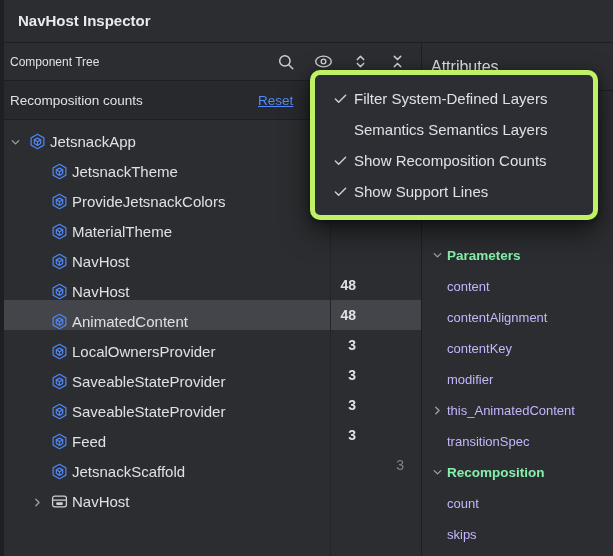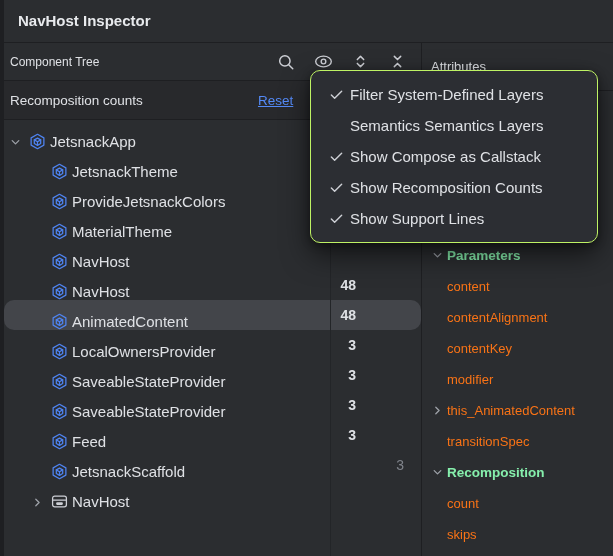--- a/index.html
+++ b/index.html
@@ -26,40 +26,40 @@
             color:#ced0d6;cursor:pointer;}
 
   .banner{position:absolute;left:4px;top:81px;width:417px;height:38px;display:flex;
           align-items:center;padding-left:6px;box-sizing:border-box;font-size:13.5px;
           color:#dfe1e5;background:#28292c;}
   .reset-link{position:absolute;left:254px;color:#548af7;text-decoration:underline;
               font-size:13.5px;cursor:pointer;}
 
   .tree-rows{position:absolute;left:4px;top:120px;width:417px;}
   .tree-row{height:30px;display:flex;align-items:flex-end;position:relative;font-size:15px;color:#dfe1e5;}
-  .tree-row.selected{background:#43454a;border-radius:10px;}
+  .tree-row.selected{background:#43454a;}
   .t-slot{width:22px;display:flex;align-items:center;justify-content:center;color:#9da1a8;flex:none;}
   .t-icon{width:22px;display:flex;align-items:center;justify-content:center;flex:none;}
   .t-icon.compose{color:#4e83f0;}
   .t-icon.scaffold{color:#ced0d6;}
   .t-label{margin-left:2px;white-space:nowrap;}
   .count{position:absolute;top:0;height:30px;line-height:30px;font-size:14px;text-align:right;}
   .c1{left:322px;width:30px;font-weight:600;color:#dfe1e5;}
   .c2{left:358px;width:42px;font-weight:400;color:#7f838a;}
 
   .attr-header{position:absolute;left:422px;top:43px;width:191px;height:47px;display:flex;
-               align-items:center;padding-left:9px;box-sizing:border-box;font-size:13px;color:#dfe1e5;}
+               align-items:center;padding-left:9px;box-sizing:border-box;font-size:16px;color:#dfe1e5;}
   .attr-rows{position:absolute;left:422px;top:240px;width:191px;}
   .attr-row{height:31px;display:flex;align-items:center;padding-left:6px;box-sizing:border-box;
-            font-size:13px;color:#f97316;cursor:default;}
+            font-size:13px;color:#c4b5fd;cursor:default;}
   .attr-row .a-slot{width:19px;display:flex;align-items:center;justify-content:center;color:#9da1a8;flex:none;}
   .attr-row.section{font-weight:700;color:#86efac;font-size:13.5px;}
 
   .popup{position:absolute;left:310px;top:70px;width:288px;box-sizing:border-box;
-         background:#2c2e33;border:1px solid #bef264;border-radius:10px;padding:8px 0;
+         background:#2c2e33;border:5px solid #bef264;border-radius:10px;padding:8px 0;
          box-shadow:0 12px 28px rgba(0,0,0,.55),0 2px 8px rgba(0,0,0,.4);z-index:50;}
   .menu-item{height:31px;display:flex;align-items:center;padding-left:12px;font-size:15px;
              color:#dfe1e5;cursor:pointer;}
   .mi-check{width:27px;display:flex;align-items:center;justify-content:center;color:#ced0d6;flex:none;}
   svg{display:block;}
 </style>
 </head>
 <body>
 
 <div class="stage">
@@ -353,33 +353,25 @@
       <div class="menu-item">
         <span class="mi-check"></span>
         <span>Semantics Semantics Layers</span>
       </div>
       <div class="menu-item">
         <span class="mi-check">
           <svg width="15" height="15" viewBox="0 0 16 16" fill="none" stroke="currentColor" stroke-linecap="round" stroke-linejoin="round" stroke-width="1.5">
             <polyline points="2.5,8.5 6,12 13.5,4.5"></polyline>
           </svg>
         </span>
-        <span>Show Compose as Callstack</span>
+        <span>Show Recomposition Counts</span>
       </div>
       <div class="menu-item">
         <span class="mi-check">
           <svg width="15" height="15" viewBox="0 0 16 16" fill="none" stroke="currentColor" stroke-linecap="round" stroke-linejoin="round" stroke-width="1.5">
             <polyline points="2.5,8.5 6,12 13.5,4.5"></polyline>
           </svg>
         </span>
-        <span>Show Recomposition Counts</span>
-      </div>
-      <div class="menu-item">
-        <span class="mi-check">
-          <svg width="15" height="15" viewBox="0 0 16 16" fill="none" stroke="currentColor" stroke-linecap="round" stroke-linejoin="round" stroke-width="1.5">
-            <polyline points="2.5,8.5 6,12 13.5,4.5"></polyline>
-          </svg>
-        </span>
         <span>Show Support Lines</span>
       </div>
     </div>
 
 </div>
 
 </body></html>

